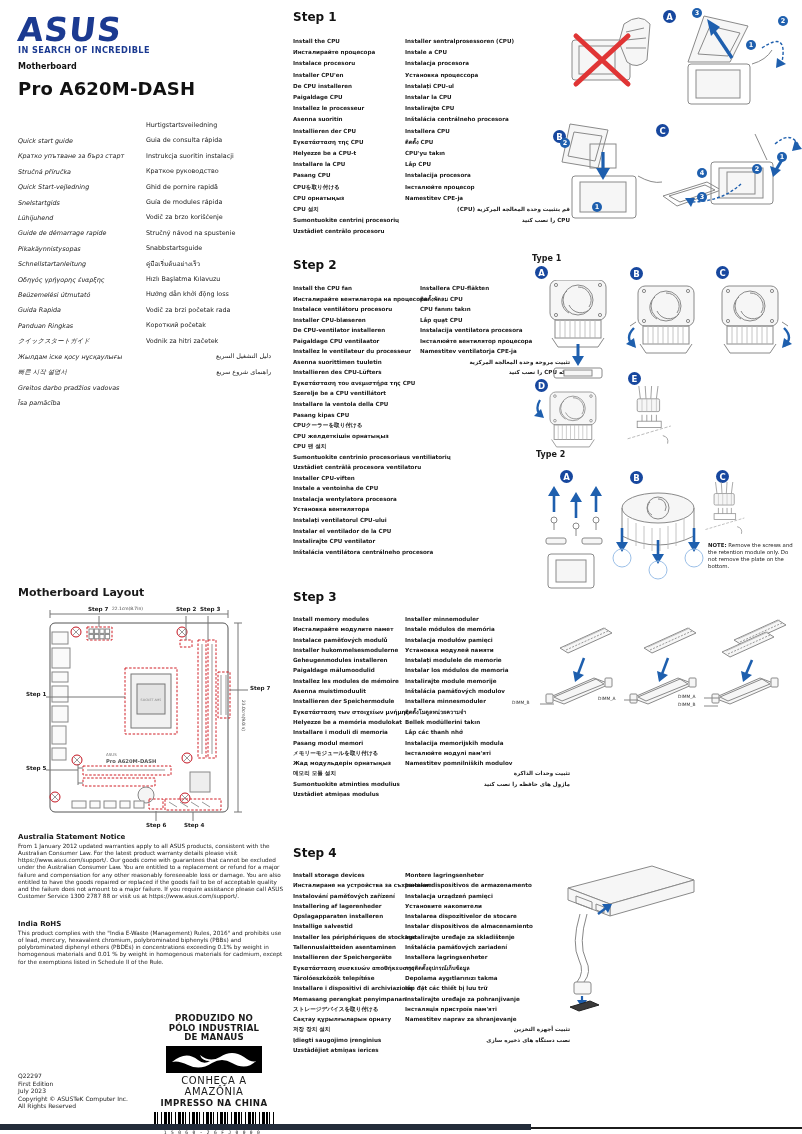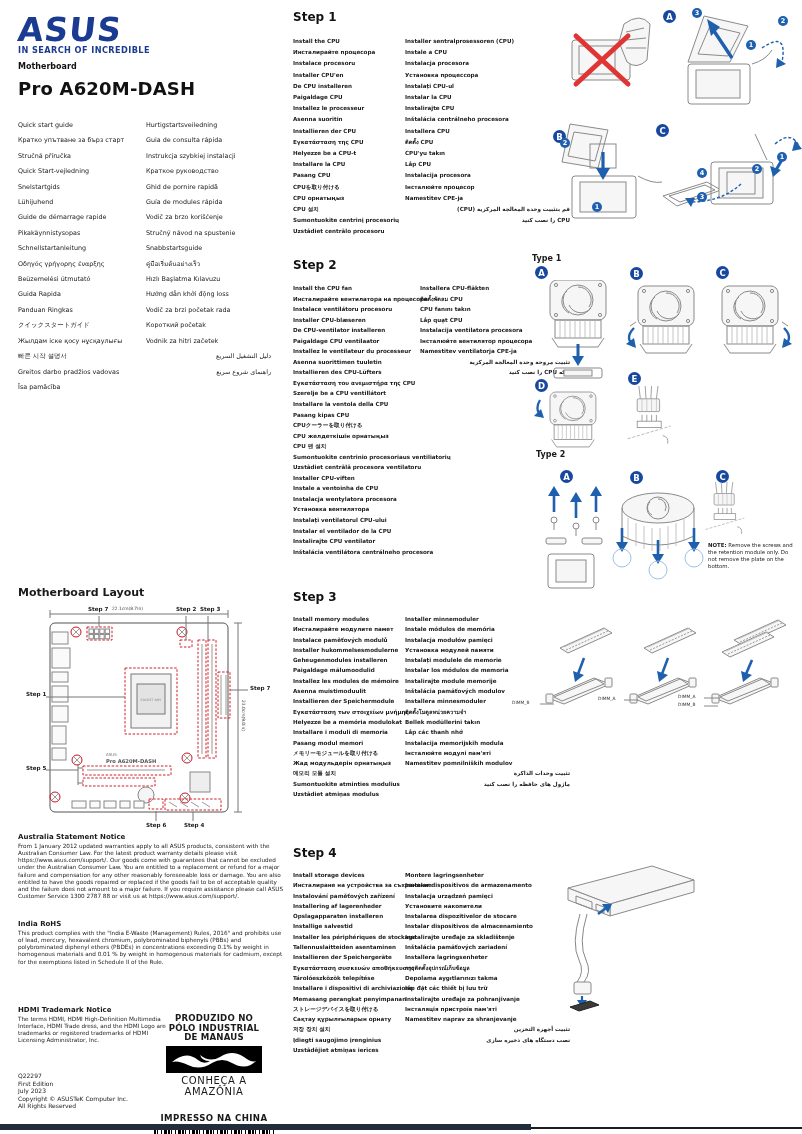--- a/index.html
+++ b/index.html
@@ -45,40 +45,40 @@
 .dimm-label{position:absolute;font-size:4.4px;color:#333;white-space:nowrap;}
 
 .not-h{font-size:7px;font-weight:bold;margin-bottom:2px;}
 .not-b{font-size:5.7px;line-height:7.15px;color:#222;}
 .ed{font-size:6px;line-height:7.6px;color:#222;}
 
 .stamp{text-align:center;}
 .st1{font-size:8.6px;font-weight:bold;line-height:9.6px;letter-spacing:.2px;}
 .birdbox{width:96px;height:27px;background:#000;margin:3px auto 2px;display:flex;align-items:center;justify-content:center;}
 .st4{font-size:10px;letter-spacing:.6px;}
-.st5{font-size:8.6px;font-weight:bold;letter-spacing:.4px;margin-top:16px;}
+.st5{font-size:8.6px;font-weight:bold;letter-spacing:.4px;margin-top:1px;}
 .barcode{width:120px;height:17px;margin:4px auto 0;background:repeating-linear-gradient(90deg,#000 0 2px,#fff 2px 3px,#000 3px 4px,#fff 4px 7px,#000 7px 8px,#fff 8px 10px,#000 10px 13px,#fff 13px 14px);}
 .bcnum{font-family:"DejaVu Sans Mono","Liberation Mono",monospace;font-size:4.6px;letter-spacing:4.4px;margin-top:1px;}
 
 .botbar1{position:absolute;left:0;top:1124px;width:531px;height:6px;background:#232c3a;}
 .botbar2{position:absolute;left:0;top:1127px;width:802px;height:2px;background:#1c1c1c;}
 </style>
 </head>
 <body>
 
 <div class="page">
 
   <div class="abs" style="left:18px;top:10px;">
     <div class="logo-txt">ASUS</div>
   </div>
   <div class="abs tagline" style="left:18px;top:45px;">IN SEARCH OF INCREDIBLE</div>
   <div class="abs cat" style="left:18px;top:62px;">Motherboard</div>
   <div class="abs product" style="left:18px;top:78px;">Pro A620M-DASH</div>
 
-  <div class="abs langs col" style="left:18px;top:118px;width:126px;">
+  <div class="abs langs col" style="left:18px;top:134px;width:126px;font-style:italic;">
       <div class="lang-item">Quick start guide</div>
       <div class="lang-item">Кратко упътване за бърз старт</div>
       <div class="lang-item">Stručná příručka</div>
       <div class="lang-item">Quick Start-vejledning</div>
       <div class="lang-item">Snelstartgids</div>
       <div class="lang-item">Lühijuhend</div>
       <div class="lang-item">Guide de démarrage rapide</div>
       <div class="lang-item">Pikakäynnistysopas</div>
       <div class="lang-item">Schnellstartanleitung</div>
       <div class="lang-item">Οδηγός γρήγορης έναρξης</div>
@@ -87,21 +87,21 @@
       <div class="lang-item">Panduan Ringkas</div>
       <div class="lang-item">クイックスタートガイド</div>
       <div class="lang-item">Жылдам іске қосу нұсқаулығы</div>
       <div class="lang-item">빠른 시작 설명서</div>
       <div class="lang-item">Greitos darbo pradžios vadovas</div>
       <div class="lang-item">Īsa pamācība</div>
     </div>
   <div class="abs langs col" style="left:146px;top:118px;width:125px;">
       <div class="lang-item">Hurtigstartsveiledning</div>
       <div class="lang-item">Guia de consulta rápida</div>
-      <div class="lang-item">Instrukcja szybkiej instalacji</div>
+      <div class="lang-item">Instrukcja suoritin instalacji</div>
       <div class="lang-item">Краткое руководство</div>
       <div class="lang-item">Ghid de pornire rapidă</div>
       <div class="lang-item">Guía de modules rápida</div>
       <div class="lang-item">Vodič za brzo korišćenje</div>
       <div class="lang-item">Stručný návod na spustenie</div>
       <div class="lang-item">Snabbstartsguide</div>
       <div class="lang-item">คู่มือเริ่มต้นอย่างเร็ว</div>
       <div class="lang-item">Hızlı Başlatma Kılavuzu</div>
       <div class="lang-item">Hướng dẫn khởi động loss</div>
       <div class="lang-item">Vodič za brzi početak rada</div>
@@ -580,24 +580,20 @@
   <div class="dimm-label" style="left:678px;top:702px;">DIMM_B</div>
 
   <div class="abs" style="left:18px;top:833px;width:268px;">
     <div class="not-h">Australia Statement Notice</div>
     <div class="not-b">From 1 January 2012 updated warranties apply to all ASUS products, consistent with the Australian Consumer Law. For the latest product warranty details please visit https://www.asus.com/support/. Our goods come with guarantees that cannot be excluded under the Australian Consumer Law. You are entitled to a replacement or refund for a major failure and compensation for any other reasonably foreseeable loss or damage. You are also entitled to have the goods repaired or replaced if the goods fail to be of acceptable quality and the failure does not amount to a major failure. If you require assistance please call ASUS Customer Service 1300 2787 88 or visit us at https://www.asus.com/support/.</div>
   </div>
   <div class="abs" style="left:18px;top:920px;width:268px;">
     <div class="not-h">India RoHS</div>
     <div class="not-b">This product complies with the "India E-Waste (Management) Rules, 2016" and prohibits use of lead, mercury, hexavalent chromium, polybrominated biphenyls (PBBs) and polybrominated diphenyl ethers (PBDEs) in concentrations exceeding 0.1% by weight in homogenous materials and 0.01 % by weight in homogenous materials for cadmium, except for the exemptions listed in Schedule II of the Rule.</div>
   </div>
-  <div class="abs" style="left:18px;top:1006px;width:155px;">
-    <div class="not-h">HDMI Trademark Notice</div>
-    <div class="not-b">The terms HDMI, HDMI High-Definition Multimedia Interface, HDMI Trade dress, and the HDMI Logo are trademarks or registered trademarks of HDMI Licensing Administrator, Inc.</div>
-  </div>
   <div class="abs col ed" style="left:18px;top:1072px;">
       <div class="ed-line">Q22297</div>
       <div class="ed-line">First Edition</div>
       <div class="ed-line">July 2023</div>
       <div class="ed-line">Copyright © ASUSTeK Computer Inc.</div>
       <div class="ed-line">All Rights Reserved</div>
     </div>
 
   <div class="abs step-h" style="left:293px;top:846px;">Step 4</div>
   <div class="abs col s4" style="left:293px;top:870px;width:110px;">

